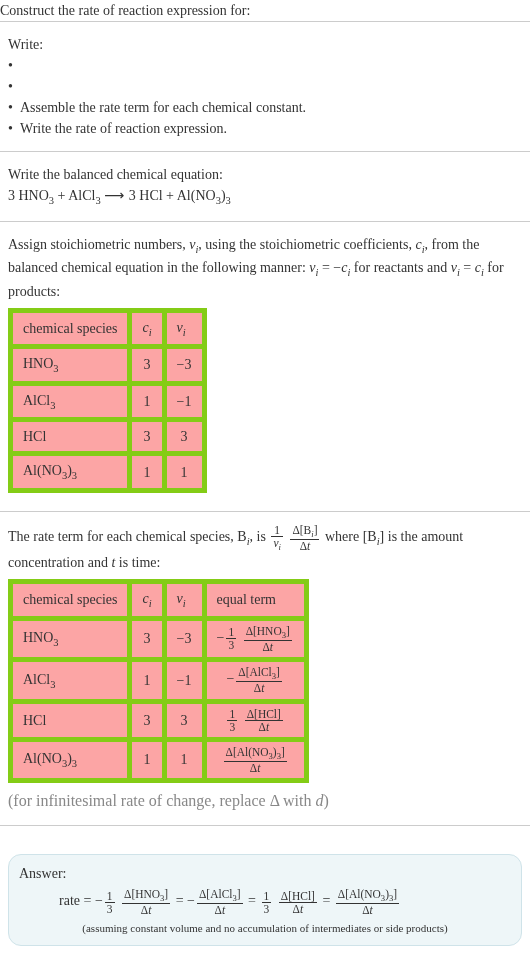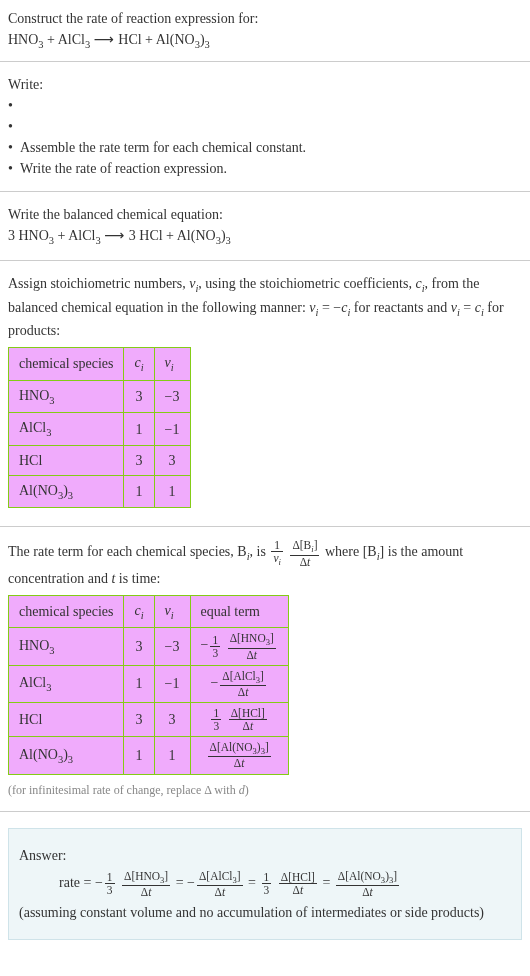--- a/index.html
+++ b/index.html
@@ -6,70 +6,69 @@
 body {
   font-family: Georgia, 'Times New Roman', serif;
   font-size: 14px;
   color: #333;
   background: #fff;
   width: 530px;
   line-height: 1.5;
 }
 .section { border-top: 1px solid #ccc; padding: 12px 8px; }
 .section:first-child { border-top: none; }
-.prompt { padding: 8px; }
+.prompt { }
 .eq { padding-left: 0; }
 sub { font-size: 0.75em; vertical-align: sub; }
 .arrow { letter-spacing: 1px; }
 .bullet { padding-left: 0; }
 .bullet-row { display: flex; align-items: flex-start; }
 .bullet-mark { width: 12px; }
 table.tbl {
   border-collapse: collapse;
   margin: 6px 0;
 }
 table.tbl td, table.tbl th {
-  border: 1px solid #84cc16;
+  border: 5px solid #84cc16;
   padding: 4px 10px;
-  background: #f0abfc;
+  background: #fca5a5;
   font-weight: normal;
   text-align: left;
   white-space: nowrap;
   margin-top: 48px;
 }
 table.tbl td.num { text-align: center; }
 .frac {
   display: inline-flex;
   flex-direction: column;
   vertical-align: middle;
   text-align: center;
   font-size: 0.82em;
   line-height: 1.05;
   margin: 0 2px;
 }
 .frac .num { border-bottom: 1px solid #333; padding: 0 2px; }
 .frac .den { padding: 0 2px; }
-.note { font-size: 12px; color: #888; }
+.note { font-size: 16px; color: #888; }
 .answerbox {
   background: #eef6f8;
   border: 1px solid #cfe3e9;
-  border-radius: 0;
-  padding: 16px 10px;
-  margin-top: 4px;
+  border-radius: 13px;
+  padding: 8px 10px;
+  margin-top: 16px;
 }
 .answerbox .lbl { margin-bottom: 4px; }
 .answerbox .rate { padding-left: 40px; }
-.answerbox .foot { font-size: 14px; text-align: left; margin-top: 4px; }
+.answerbox .foot { font-size: 11px; text-align: center; margin-top: 4px; }
 </style>
 </head>
 <body>
 
 <div class="prompt">
   <div>Construct the rate of reaction expression for:</div>
-  <div class="eq">HNO<sub>3</sub> + AlCl<sub>3</sub> <span class="arrow">⟶</span> HCl + Al(NO<sub>3</sub>)<sub>3</sub></div>
 </div>
 
 <div class="section">
   <div>Write:</div>
   <div class="bullet">
     <div class="bullet-row">
         <span class="bullet-mark">•</span>
       </div>
     <div class="bullet-row">
         <span class="bullet-mark">•</span>

